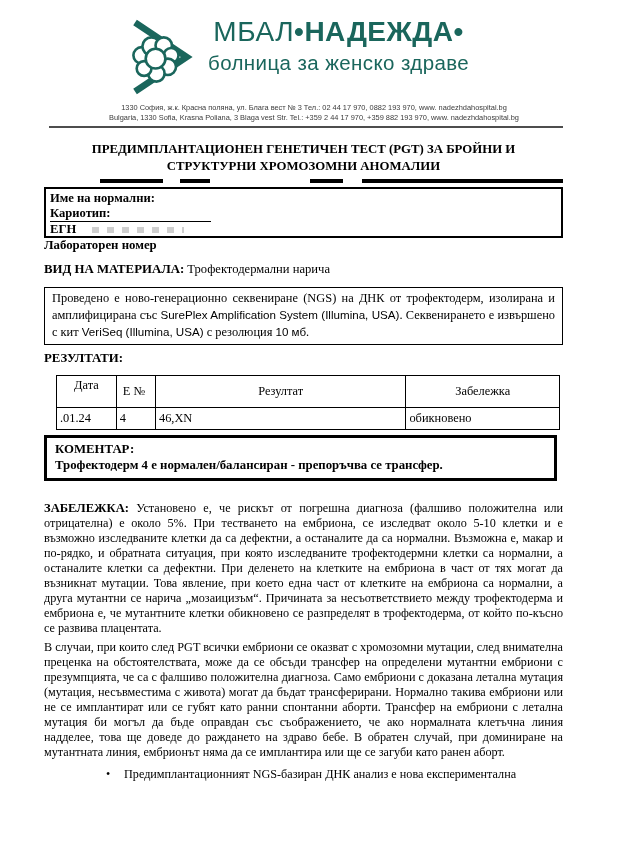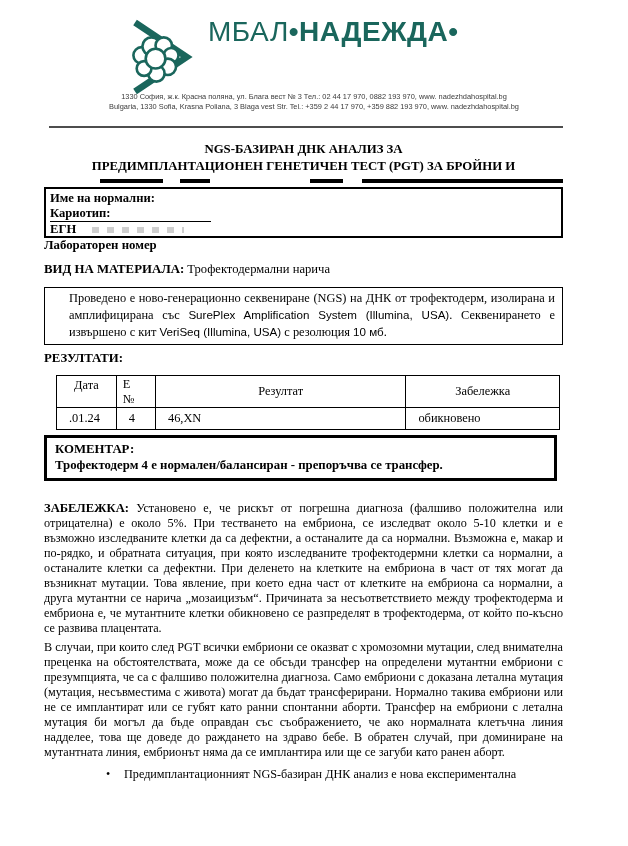--- a/index.html
+++ b/index.html
@@ -15,21 +15,21 @@
     box-sizing:border-box;
     padding:0 65px 0 44px;
   }
   
   .header{position:relative;height:130px;margin:0 -65px 0 -44px;}
   .logo-mark{position:absolute;left:116px;top:16px;width:84px;height:82px;}
   .logo-text{position:absolute;left:208px;top:18px;font-family:"Liberation Sans",sans-serif;color:#1a665c;line-height:1;}
   .logo-line1{font-size:28px;letter-spacing:.5px;white-space:nowrap;text-align:center;}
   .logo-line1 .bold{font-weight:700;}
   .logo-line2{font-size:20.5px;margin-top:7px;letter-spacing:.4px;white-space:nowrap;}
-  .address{position:absolute;left:0;right:0;top:92px;text-align:center;
+  .address{position:absolute;left:0;right:0;top:103px;text-align:center;
     font-family:"Liberation Sans",sans-serif;font-size:7.4px;line-height:10px;color:#3a3a3a;}
   .hr-line{position:absolute;left:49px;width:514px;top:126px;height:2px;background:#4d4d4d;}
   
   .doc-title{margin-top:11px;text-align:center;font-weight:700;font-size:12.8px;line-height:16.5px;}
   
   .redaction-row{position:relative;height:9px;margin-top:4px;}
   .redaction-row .bar{position:absolute;top:1px;height:4px;background:#000;}
   .bar1{left:56px;width:63px;}
   .bar2{left:136px;width:30px;}
   .bar3{left:266px;width:33px;}
@@ -37,27 +37,27 @@
   
   .patient-box{border:2px solid #000;padding:2px 6px 0 4px;font-weight:700;font-size:12.6px;line-height:14.8px;}
   .redacted-faint{display:inline-block;width:92px;height:6px;margin-left:16px;
     background:repeating-linear-gradient(90deg,#cfcfcf 0 7px,transparent 7px 15px);}
   .karyo{display:inline-block;border-bottom:1.5px solid #000;padding-right:100px;}
   
   .lab-number{font-weight:700;font-size:12.8px;}
   .material{margin-top:9px;font-size:12.6px;}
   .material b{font-size:12.8px;}
   
-  .method-box{margin-top:10px;border:1.5px solid #000;padding:3px 7px 4px 24px;
+  .method-box{margin-top:10px;border:1.5px solid #000;padding:3px 7px 4px 7px;
     font-size:12.4px;line-height:15.6px;text-align:justify;}
   .sans{font-family:"Liberation Sans",sans-serif;font-size:11.6px;}
   .results-heading{margin-top:6px;font-weight:700;font-size:12.8px;}
   
   table.results{border-collapse:collapse;margin:9px 0 0 12px;width:504px;table-layout:fixed;font-size:12.4px;}
-  table.results th,table.results td{border:1.5px solid #000;padding:0 12px;}
+  table.results th,table.results td{border:1.5px solid #000;padding:0 3px;}
   table.results th{font-weight:400;height:29px;text-align:center;vertical-align:middle;}
   table.results th.col-date{vertical-align:top;padding-top:2px;}
   table.results th.col-eno{text-align:left;padding-left:6px;}
   table.results td{height:21px;text-align:left;vertical-align:middle;}
   .w-date{width:58px;}.w-eno{width:38px;}.w-res{width:243px;}.w-note{width:149px;}
   
   .comment-box{margin-top:5px;margin-right:6px;border:3px solid #000;padding:3px 8px 5px 8px;
     font-weight:700;font-size:12.8px;line-height:16px;}
   
   .note-p{margin:0;text-align:justify;font-size:12.2px;line-height:15px;}
@@ -81,31 +81,32 @@
         <circle cx="57" cy="36" r="10"></circle>
         <circle cx="66" cy="48" r="9"></circle>
         <circle cx="62" cy="62" r="10"></circle>
         <circle cx="48" cy="70" r="10"></circle>
         <circle cx="33" cy="64" r="9"></circle>
         <circle cx="47" cy="52" r="12"></circle>
       </g>
     </svg>
     <div class="logo-text">
       <div class="logo-line1"><span>МБАЛ</span><span class="bold">•НАДЕЖДА•</span></div>
+      <div class="logo-line2">болница за женско здраве</div>
     </div>
     <div class="address">
       <div>1330 София, ж.к. Красна поляна, ул. Блага вест № 3 Тел.: 02 44 17 970, 0882 193 970, www. nadezhdahospital.bg</div>
       <div>Bulgaria, 1330 Sofia, Krasna Poliana, 3 Blaga vest Str. Tel.: +359 2 44 17 970, +359 882 193 970, www. nadezhdahospital.bg</div>
     </div>
     <div class="hr-line"></div>
   </div>
 
   <div class="doc-title">
-    <div>NGS-БАЗИРАН ДНК АНАЛИЗ ЗА</div>
     <div>ПРЕДИМПЛАНТАЦИОНЕН ГЕНЕТИЧЕН ТЕСТ (PGT) ЗА БРОЙНИ И</div>
+    <div>СТРУКТУРНИ ХРОМОЗОМНИ АНОМАЛИИ</div>
   </div>
 
   <div class="redaction-row">
     <div class="bar bar1"></div>
     <div class="bar bar2"></div>
     <div class="bar bar3"></div>
     <div class="bar bar4"></div>
   </div>
 
   <div class="patient-box">

